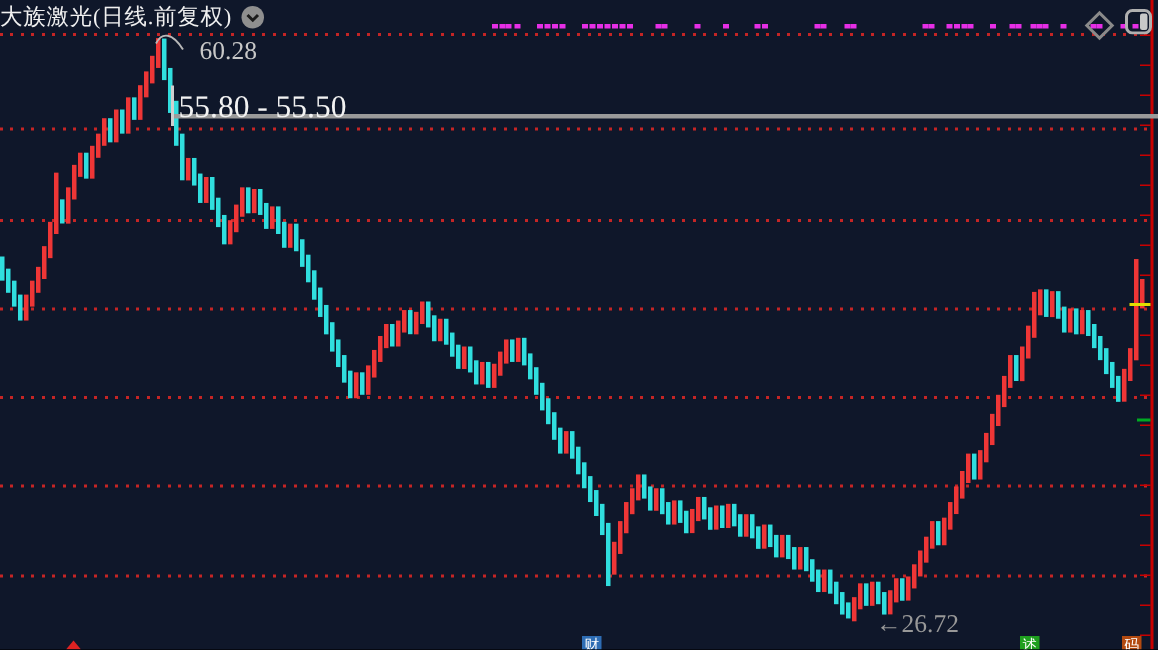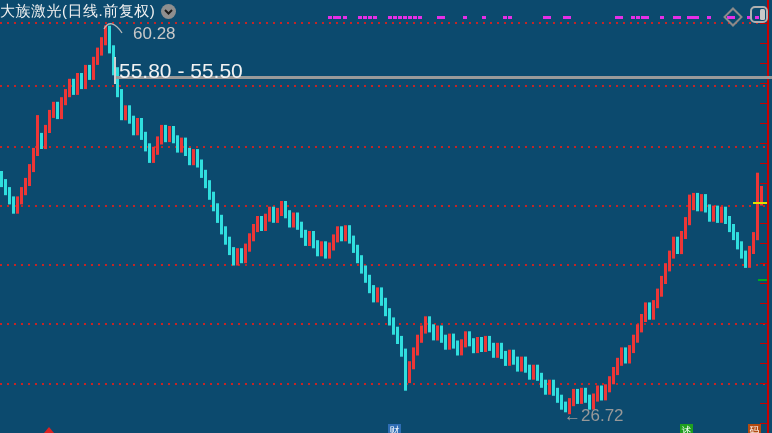--- a/index.html
+++ b/index.html
@@ -1,18 +1,18 @@
 <!DOCTYPE html>
 <html><head>
 <meta charset="utf-8">
 <style>
   html,body{margin:0;padding:0;background:#000;}
   .app{
-    position:relative;width:772px;height:433px;background:#0c4a6e;
-    overflow:hidden;font-family:Liberation Sans, sans-serif;
+    position:relative;width:772px;height:433px;background:#0f172a;
+    overflow:hidden;font-family:Liberation Serif, serif;
   }
   .title-bar{position:absolute;left:0;top:2px;display:flex;align-items:center;gap:6px;z-index:30;}
   .title-text{color:#f0f0f0;font-size:15px;letter-spacing:0.5px;white-space:nowrap;}
   .chevron-circle{width:15px;height:15px;border-radius:50%;background:#8f8f8f;display:flex;align-items:center;justify-content:center;cursor:pointer;}
   .chevron-circle svg{display:block;}
   .top-icons{position:absolute;right:4px;top:6px;display:flex;align-items:center;gap:10px;z-index:30;}
   .diamond{width:10px;height:10px;border:2px solid #8a8a8a;transform:rotate(45deg);background:transparent;}
   .gridline{position:absolute;left:0;width:768px;height:2px;
     background-image:repeating-linear-gradient(to right,#c52525 0 2px,transparent 2px 7px);}
   .event-mark{position:absolute;top:16px;width:4px;height:3px;background:#e62ee6;}
@@ -336,21 +336,21 @@
     <div class="range-tick" id="gap-tick" style="left: 114px; top: 57px; height: 27px;"></div>
     <div class="range-line" id="gap-line" style="left: 114px; width: 658px; top: 76px;"></div>
     <div class="range-label" id="gap-label" style="left: 119px; top: 59px;">55.80 - 55.50</div>
   </div>
 
   <svg class="arrow-svg" id="peak-arrow" width="22" height="16" style="left: 102px; top: 20px;">
     <path d="M20 13 C13 2, 6 1, 2 9" stroke="#b8b8b8" stroke-width="1.3" fill="none"></path>
   </svg>
   <div class="peak-label" id="peak-label" style="left: 133px; top: 24px;">60.28</div>
 
-  <div class="low-label" id="low-label" style="left: 564px; top: 406px;">←26.72</div>
+  <div class="low-label" id="low-label" style="left: 584px; top: 406px;">←26.72</div>
 
   <div class="signal-triangle" id="signal-triangle" style="left: 44px; top: 427px;"></div>
 
   <div id="badges">
       <div class="badge" style="left: 388px; top: 424px; background: rgb(46, 109, 180);">财</div>
       <div class="badge" style="left: 680px; top: 424px; background: rgb(31, 159, 31);">述</div>
       <div class="badge" style="left: 748px; top: 424px; background: rgb(179, 74, 16);">码</div>
     </div>
 
 </div>

